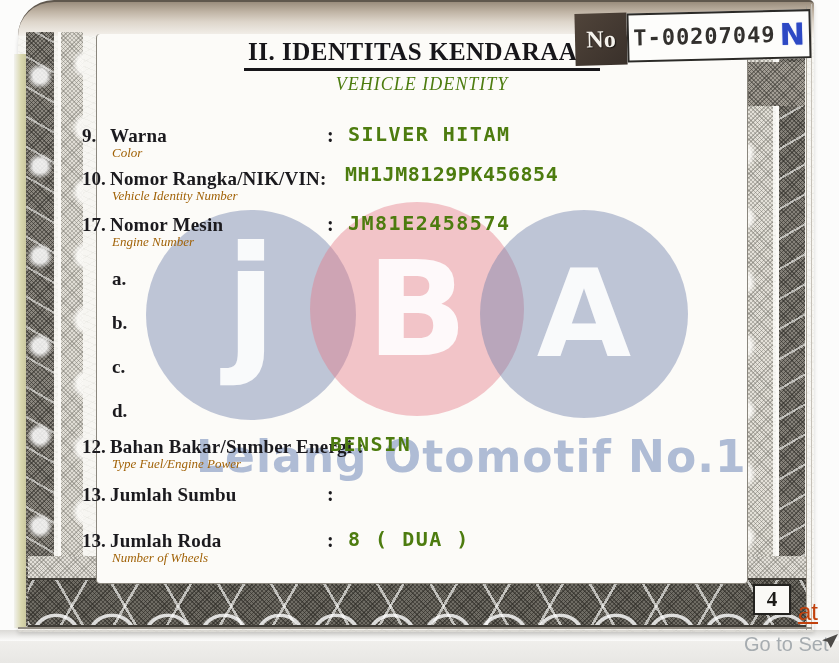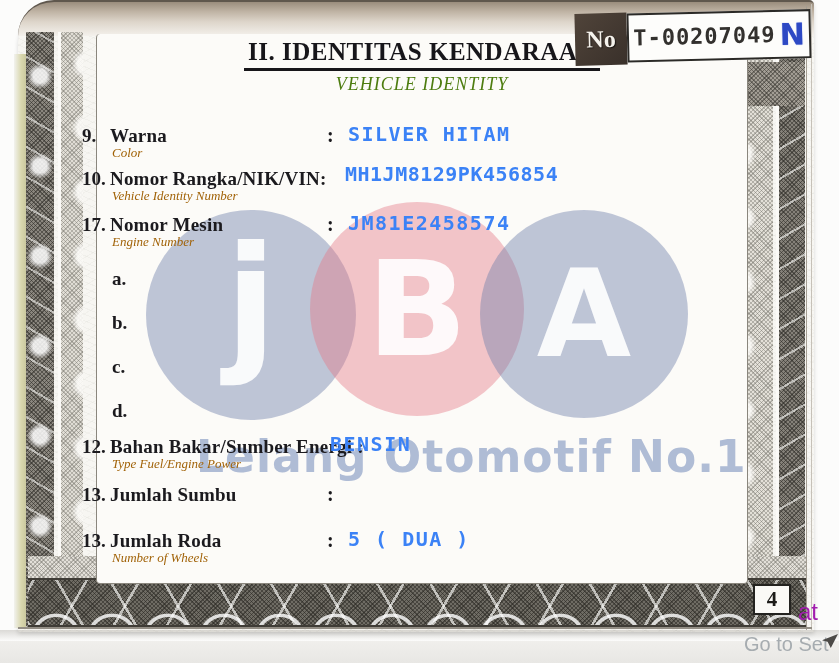--- a/index.html
+++ b/index.html
@@ -111,33 +111,33 @@
   .wm-text { position:absolute; left:196px; top:431px; z-index:2;
       font:bold 44px "DejaVu Sans", sans-serif; letter-spacing:1px; color:rgba(128,148,192,0.62); }
 
   
   .row { position:absolute; left:82px; width:660px; z-index:4; color:#1b1a1e; }
   .row .num { display:inline-block; min-width:28px; font:bold 19px "Liberation Serif", serif; }
   .row .lbl { font:bold 19px "Liberation Serif", serif; letter-spacing:0.2px; }
   .row .sub { margin-left:30px; margin-top:-2px; font:italic 13px "Liberation Serif", serif; color:#a16207; }
   .row .colon { position:absolute; left:245px; top:-1px; font:bold 20px "Liberation Serif", serif; }
   .row .value { position:absolute; left:266px; top:-3px; font:bold 20px "DejaVu Sans Mono", monospace;
-      letter-spacing:1.5px; color:#3b82f6; white-space:nowrap; }
+      letter-spacing:1.5px; color:#4d7c0f; white-space:nowrap; }
   .r10 .value { left:263px; top:-6px; letter-spacing:0.5px; }
   .r12 .value { left:248px; top:-4px; }
   .list-item { position:absolute; left:112px; font:bold 19px "Liberation Serif", serif; color:#1b1a1e; z-index:4; }
 
   
   .pagenum { position:absolute; left:753px; top:584px; width:38px; height:31px; background:#faf9f6;
       border:2px solid #23221f; display:flex; align-items:center; justify-content:center;
       font:bold 21px "Liberation Serif", serif; color:#1c1b18; z-index:5; }
 
   
   .ov1 { position:absolute; left:798px; top:598px; font:300 24px "Liberation Sans", sans-serif;
-      color:#a21caf; z-index:7; }
+      color:#c2410c; z-index:7;text-decoration:underline; }
   .ov2 { position:absolute; left:744px; top:633px; font:300 20px "Liberation Sans", sans-serif;
       color:#a6acb0; z-index:7; white-space:nowrap; }
   .cursor { position:absolute; left:822px; top:634px; width:16px; height:14px; z-index:8;
       background:#4c4a47; clip-path:polygon(100% 0, 55% 100%, 35% 55%, 0 45%); }
 </style>
 </head>
 <body>
 
 <div class="stage">
 
@@ -214,21 +214,21 @@
   <div class="row r13" style="top:484px">
     <span class="num">13.</span><span class="lbl">Jumlah Sumbu</span>
     <span class="colon">:</span>
     <span class="value"></span>
   </div>
 
   <div class="row r14" style="top:530px">
     <span class="num">13.</span><span class="lbl">Jumlah Roda</span>
     <div class="sub">Number of Wheels</div>
     <span class="colon">:</span>
-    <span class="value">5 ( DUA )</span>
+    <span class="value">8 ( DUA )</span>
   </div>
 
   <div class="pagenum">4</div>
 
   <div class="page-edge-right-1"></div>
   <div class="page-edge-right-2"></div>
   <div class="page-edge-bottom"></div>
   <div class="below-shadow"></div>
   <div class="below-page"></div>
 

